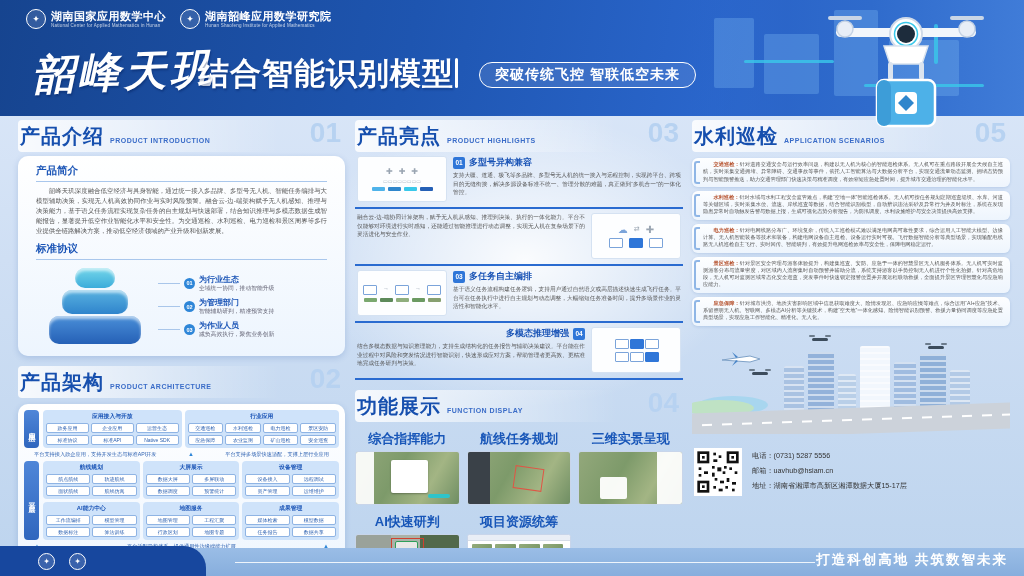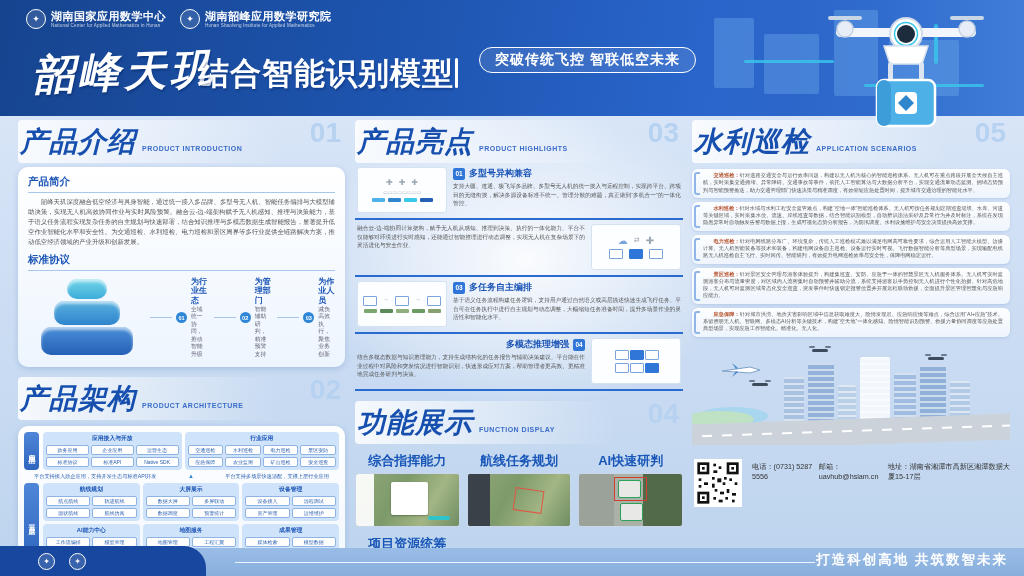--- a/index.html
+++ b/index.html
@@ -18,48 +18,48 @@
   .orgs{position:absolute;left:26px;top:9px;display:flex;gap:14px;align-items:flex-start;}
   .org{display:flex;gap:5px;align-items:center;}
   .org-logo{width:20px;height:20px;border-radius:50%;border:1.5px solid #fff;box-sizing:border-box;
     display:flex;align-items:center;justify-content:center;color:#fff;font-size:9px;background:rgba(255,255,255,.12);}
   .org-name{font-size:11px;font-weight:bold;color:#fff;letter-spacing:.5px;line-height:1.1;}
   .org-sub{font-size:4.5px;color:rgba(255,255,255,.75);letter-spacing:.2px;}
   .brand{position:absolute;left:32px;top:44px;font-family:"DejaVu Serif",serif;font-style:italic;
     font-weight:bold;font-size:42px;color:#fff;transform:rotate(-2deg);letter-spacing:4px;text-shadow:1px 2px 2px rgba(0,30,90,.4);}
   .main-title{position:absolute;left:198px;top:53px;font-size:31px;font-weight:bold;color:#fff;letter-spacing:1px;text-shadow:1px 2px 2px rgba(0,30,90,.35);}
   .title-div{position:absolute;left:455px;top:58px;width:3px;height:30px;background:#fff;border-radius:2px;}
-  .badge{position:absolute;left:479px;top:47px;height:24px;border:1.5px solid #fff;border-radius:14px;
+  .badge{position:absolute;left:479px;top:62px;height:24px;border:1.5px solid #fff;border-radius:14px;
     display:flex;align-items:center;padding:0 15px;font-size:14px;font-weight:bold;color:#fff;
     background:rgba(255,255,255,.10);letter-spacing:1px;}
   .drone{position:absolute;right:34px;top:2px;width:168px;height:132px;z-index:6;}
   
   .sec-head{position:relative;display:flex;align-items:baseline;padding:3px 6px 2px 2px;
     background:linear-gradient(90deg,rgba(255,255,255,.85),rgba(255,255,255,0) 80%);border-radius:4px;}
-  .sec-title{font-size:28px;font-weight:bold;color:#164fae;letter-spacing:1px;font-style:italic;}
+  .sec-title{font-size:20px;font-weight:bold;color:#164fae;letter-spacing:1px;}
   .sec-en{font-size:7px;font-weight:bold;color:#3a6cc8;margin-left:6px;letter-spacing:.5px;}
   .sec-num{position:absolute;right:4px;top:-3px;font-size:28px;font-weight:bold;color:#b7d2f1;}
   
   .col{position:absolute;top:120px;display:flex;flex-direction:column;}
   .col1{left:18px;width:327px;}
   .col2{left:355px;width:328px;}
   .col3{left:692px;width:318px;}
   .card{background:linear-gradient(180deg,#ffffff,#edf5fe);border-radius:10px;
     box-shadow:0 2px 6px rgba(30,80,160,.18);}
   
-  .intro-card{margin-top:4px;padding:8px 10px 6px;}
+  .intro-card{margin-top:4px;padding:8px 18px 6px;}
   .h3{font-size:10.5px;font-weight:bold;color:#1a54b6;border-bottom:1px solid #a9c7ec;padding-bottom:3px;margin-bottom:4px;}
   .para{font-size:6.4px;color:#555;line-height:1.55;text-align:justify;text-indent:2em;margin:0 0 6px;}
   .values{display:flex;align-items:center;gap:4px;}
   .cake{position:relative;width:118px;height:86px;flex:0 0 auto;}
   .tier{position:absolute;left:50%;transform:translateX(-50%);border-radius:10px;box-shadow:inset 0 3px 3px rgba(255,255,255,.6);}
   .tier1{top:4px;width:40px;height:20px;background:linear-gradient(#74d6ea,#3cacda);}
   .tier2{top:26px;width:66px;height:24px;background:linear-gradient(#59b2e0,#2f84cc);}
   .tier3{top:52px;width:92px;height:28px;background:linear-gradient(#4a8fd8,#2560b6);}
-  .vlist{display:flex;gap:6px;flex:1;}
+  .vlist{display:flex;flex-direction:column;gap:6px;flex:1;}
   .vrow{display:flex;align-items:center;gap:4px;}
   .vline{flex:0 0 22px;height:1px;background:#a9c6ea;}
   .vbadge{flex:0 0 auto;width:11px;height:11px;border-radius:50%;background:#2e86d8;color:#fff;
     font-size:5.5px;font-weight:bold;display:flex;align-items:center;justify-content:center;}
   .vtitle{font-size:8px;font-weight:bold;color:#1a54b6;line-height:1.2;}
   .vdesc{font-size:5.8px;color:#667;line-height:1.3;}
   
   .arch-card{margin-top:6px;padding:6px;display:flex;flex-direction:column;gap:3px;}
   .arow{display:flex;gap:4px;}
   .layer{flex:0 0 15px;background:linear-gradient(180deg,#4f86d8,#2f66be);color:#fff;border-radius:4px;
@@ -132,21 +132,21 @@
     background:repeating-linear-gradient(90deg,#fff 0 10px,transparent 10px 20px);}
   .green{position:absolute;bottom:18px;height:16px;border-radius:50%;background:#bfe2c4;}
   .river{position:absolute;left:6px;bottom:20px;width:70px;height:18px;border-radius:50%;background:#a8d6ef;}
   .mini-drone{position:absolute;width:16px;height:3px;background:#3c4c5c;border-radius:2px;}
   .mini-drone::before,.mini-drone::after{content:"";position:absolute;top:-3px;width:6px;height:2px;background:#6c7c8c;border-radius:1px;}
   .mini-drone::before{left:-3px;} .mini-drone::after{right:-3px;}
   .plane{position:absolute;width:0;height:0;border-style:solid;}
   
   .contact-box{display:flex;gap:10px;align-items:flex-start;margin-top:8px;padding-left:2px;}
   .qr{flex:0 0 48px;height:48px;background:#fff;padding:2px;box-sizing:border-box;}
-  .clines{display:flex;flex-direction:row;gap:5px;padding-top:3px;}
+  .clines{display:flex;flex-direction:column;gap:5px;padding-top:3px;}
   .cline{font-size:7.2px;color:#333;}
   
   .band{position:absolute;left:0;right:0;bottom:0;height:28px;background:linear-gradient(180deg,#9abde6,#87aedd);}
   .band-line{position:absolute;left:235px;bottom:13px;width:580px;height:1px;background:rgba(255,255,255,.85);}
   .slogan{position:absolute;right:16px;bottom:7px;font-size:13.5px;font-weight:bold;color:#fff;letter-spacing:2px;}
   .pill{position:absolute;left:0;bottom:0;width:206px;height:30px;background:#17479e;border-radius:0 22px 0 0;
     display:flex;align-items:center;gap:14px;padding-left:38px;box-sizing:border-box;}
   .pill .lg{width:17px;height:17px;border-radius:50%;border:1.5px solid #fff;box-sizing:border-box;
     display:flex;align-items:center;justify-content:center;color:#fff;font-size:8px;background:rgba(255,255,255,.15);}
 </style>
@@ -493,20 +493,27 @@
           <div class="sideL"></div>
           <div class="modal"></div>
           <div class="teal"></div>
         </div>
       </div>
       <div class="fcell">
         <div class="fcap">航线任务规划</div>
         <div class="fthumb sat">
           <div class="sideLd"></div>
           <div class="poly"></div>
+        </div>
+      </div>
+      <div class="fcell">
+        <div class="fcap">三维实景呈现</div>
+        <div class="fthumb sat">
+          <div class="sideR"></div>
+          <div class="cardW"></div>
         </div>
       </div>
       <div class="fcell">
         <div class="fcap">AI快速研判</div>
         <div class="fthumb street">
           <div class="car" style="left:38%;top:12%;width:20%;height:30%;"></div>
           <div class="car" style="left:40%;top:55%;width:20%;height:32%;"></div>
           <div class="alert" style="left:34%;top:6%;width:30%;height:42%;"></div>
         </div>
       </div>

